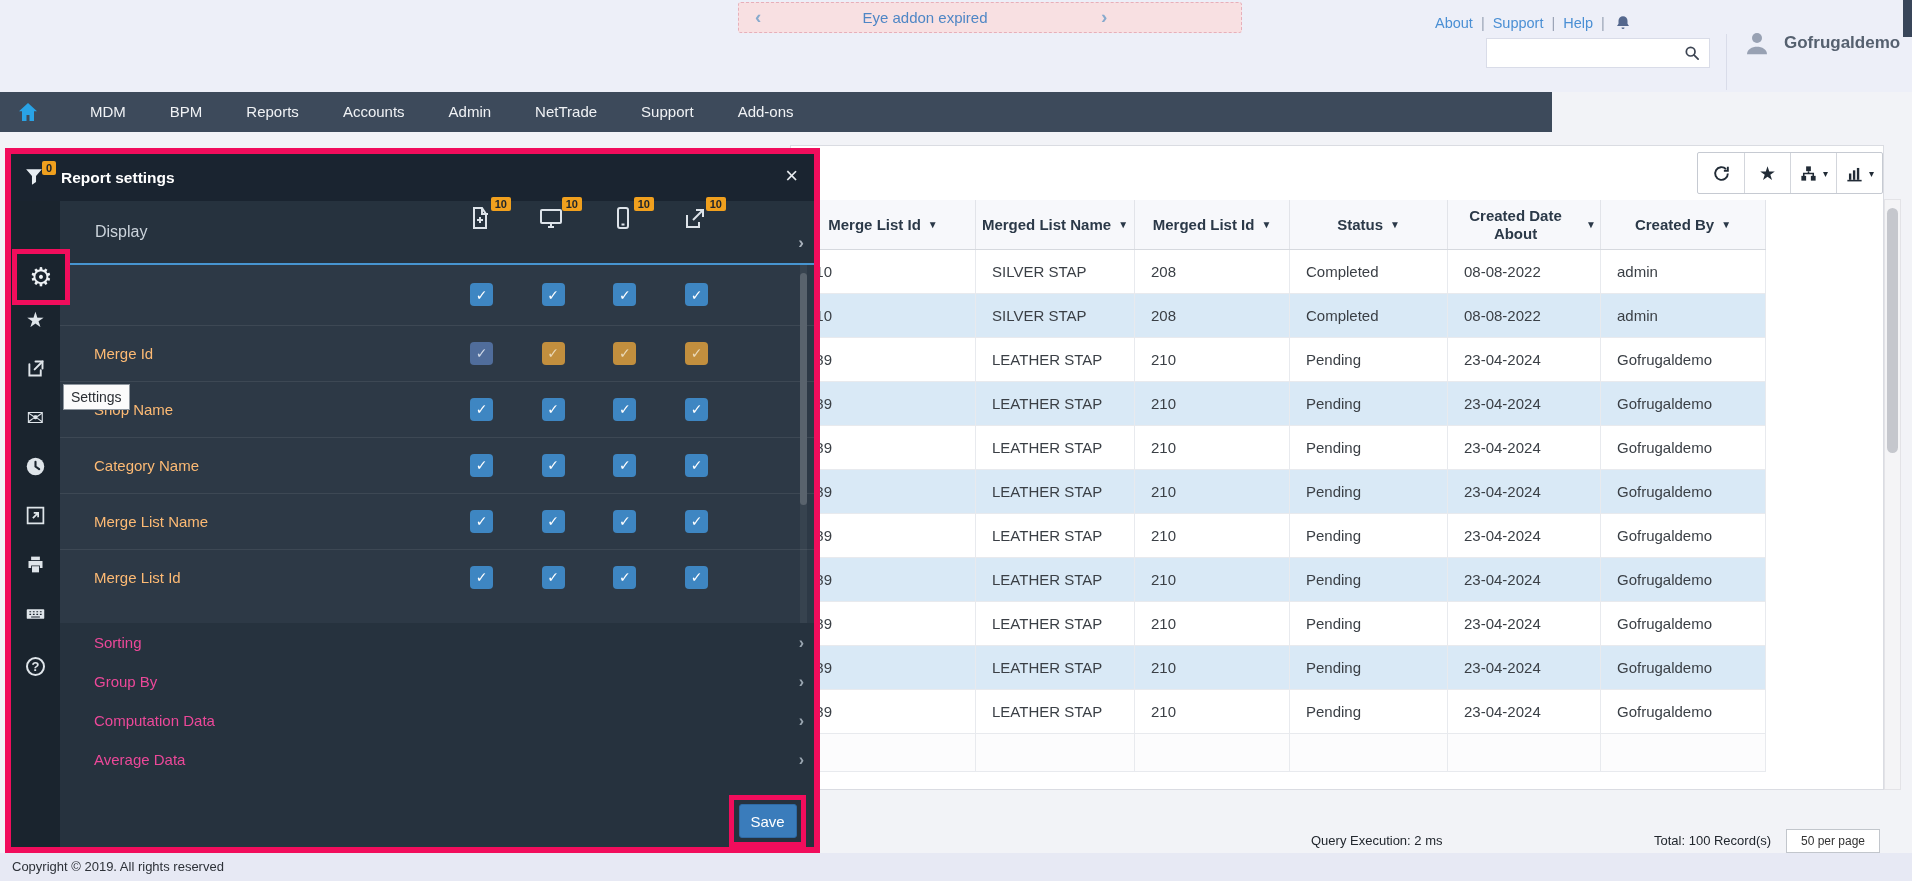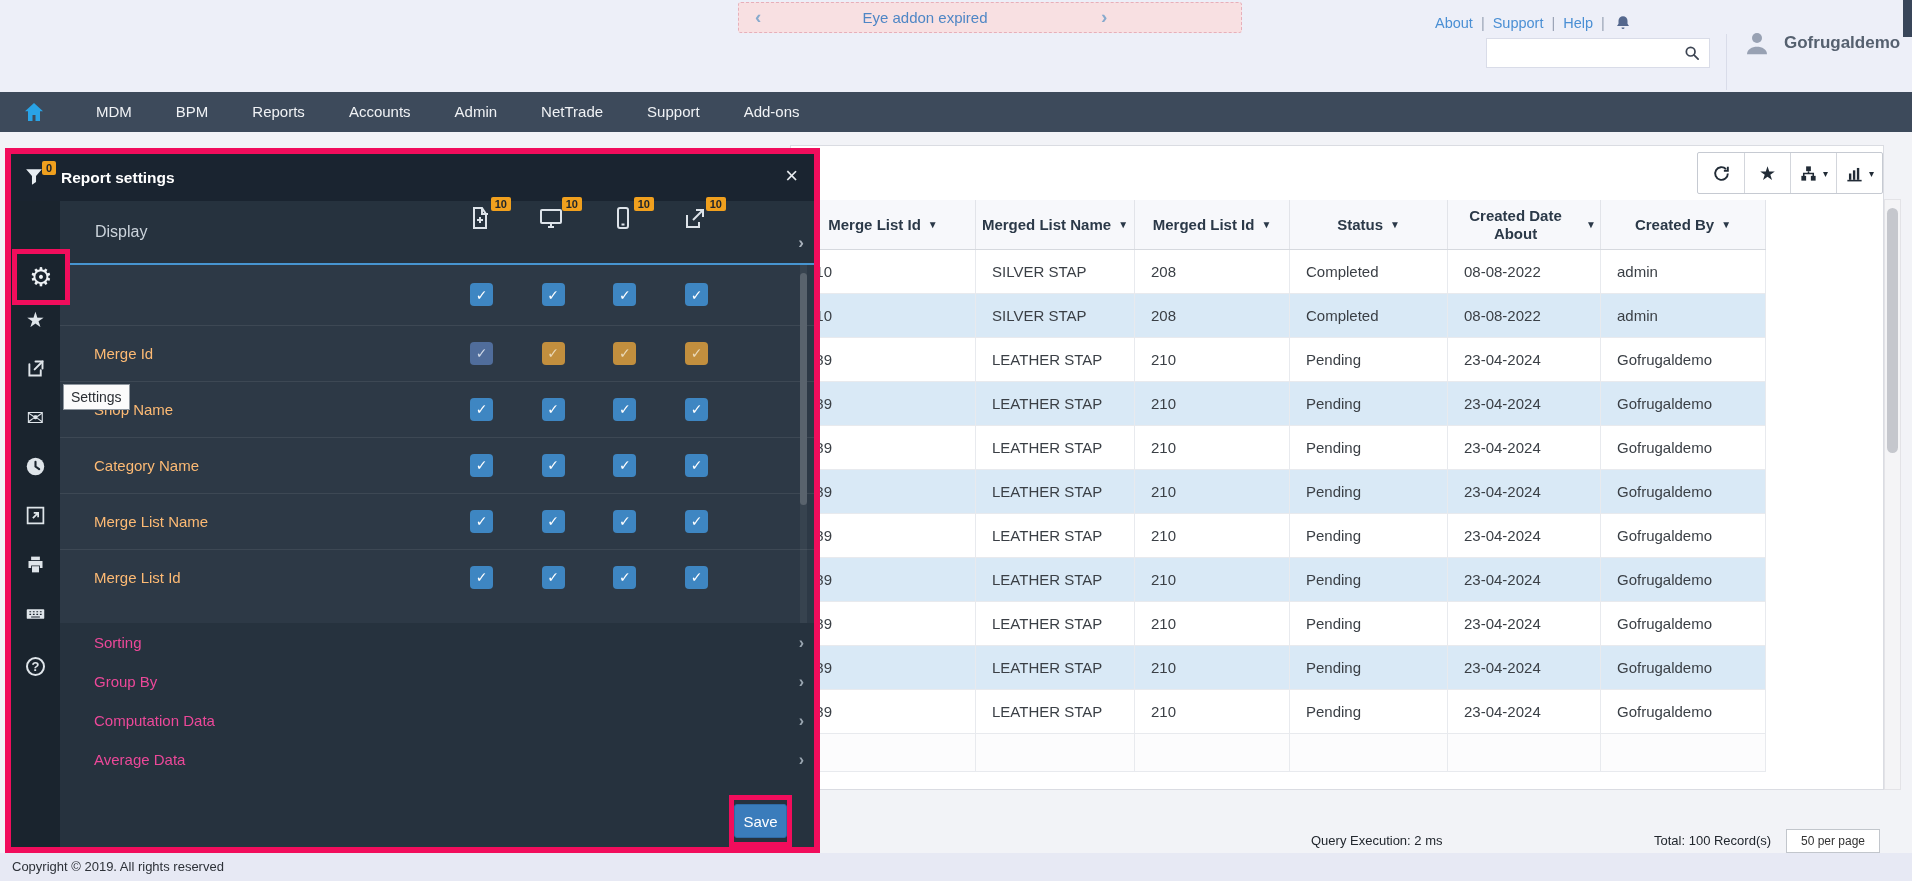--- a/index.html
+++ b/index.html
@@ -26,22 +26,22 @@
     border:1px solid #d9dce8; display:flex; align-items:center; }
   .global-search input { flex:1; border:0; outline:none; background:transparent; font-size:14px; padding:0 8px; color:#333; }
   .global-search .mag { width:17px; height:17px; color:#3c4452; margin-right:9px; }
   .hdr-divider { position:absolute; left:1726px; top:34px; width:1px; height:56px; background:#d9dce9; }
   .user-menu { position:absolute; left:1742px; top:28px; display:flex; align-items:center; cursor:pointer; }
   .user-menu .avatar { width:30px; height:30px; color:#98a1b3; }
   .user-menu .uname { font-size:17px; font-weight:bold; color:#55606f; margin-left:12px; }
   .corner-dark { position:absolute; left:1903px; top:0; width:9px; height:37px; background:#39465a; }
 
   
-  .navbar { position:absolute; left:0; top:92px; width:1912px; height:40px; background:#3d4a5b;
-    display:flex; align-items:center; padding-left:22px; }
+  .navbar { position:absolute; left:0; top:92px; width:1552px; height:40px; background:#3d4a5b;
+    display:flex; align-items:center; padding-left:16px; }
   .home-btn { width:24px; height:24px; color:#29a3e6; margin-right:28px; cursor:pointer; }
   .nav-item { color:#f0f2f5; font-size:15px; padding:0 22px; cursor:pointer; }
 
   
   .content { position:absolute; left:0; top:132px; width:1912px; height:721px; background:#f2f3f7; }
 
   .report-card { position:absolute; left:790px; top:13px; width:1094px; height:645px; background:#fff;
     border:1px solid #dadce2; }
   .toolbar { position:absolute; right:0px; top:6px; display:flex; background:#fff; border:1px solid #c6cad2; border-radius:2px; }
   .tb-btn { width:46px; height:40px; display:flex; align-items:center; justify-content:center;
@@ -116,22 +116,22 @@
   .col-row { height:56px; border-top:1px solid rgba(255,255,255,.08); position:relative; display:flex; align-items:center; }
   .col-label { margin-left:34px; font-size:15px; color:#fdba74; }
   .content-scroll { position:absolute; right:7px; top:0; bottom:0; width:7px; background:rgba(255,255,255,.05); }
   .content-thumb { position:absolute; left:0; top:8px; width:7px; height:232px; background:#59636d; border-radius:4px; }
 
   .sections { }
   .section-row { height:39px; display:flex; align-items:center; position:relative; cursor:pointer; }
   .section-label { margin-left:34px; font-size:15px; color:#ec4899; }
   .section-chev { position:absolute; right:10px; color:#9aa6b1; font-size:16px; font-weight:bold; }
 
-  .save-box { position:absolute; left:669px; top:594px; width:63px; height:52px; border:5px solid #f10d5c;
-    display:flex; align-items:center; }
+  .save-box { position:absolute; left:669px; top:594px; width:77px; height:52px; border:5px solid #f10d5c;
+    display:flex; align-items:center; justify-content:center; }
   .save-btn { width:58px; height:34px; background:#3a7cbb; border:1px solid #2f6aa5; border-radius:3px;
     color:#fff; font-size:15px; display:flex; align-items:center; justify-content:center; cursor:pointer; }
 
   .tooltip { position:absolute; left:63px; top:252px; min-width:60px; height:26px; background:#fbfbfb;
     border:1px solid #8e969e; color:#2a2e33; font-size:14px; display:flex; align-items:center;
     justify-content:center; padding:0 7px; z-index:20; }
 
   
   .footer { position:absolute; left:0; top:853px; width:1912px; height:28px; background:#e7e9f4;
     font-size:13px; color:#2d3138; line-height:28px; padding-left:12px; }

